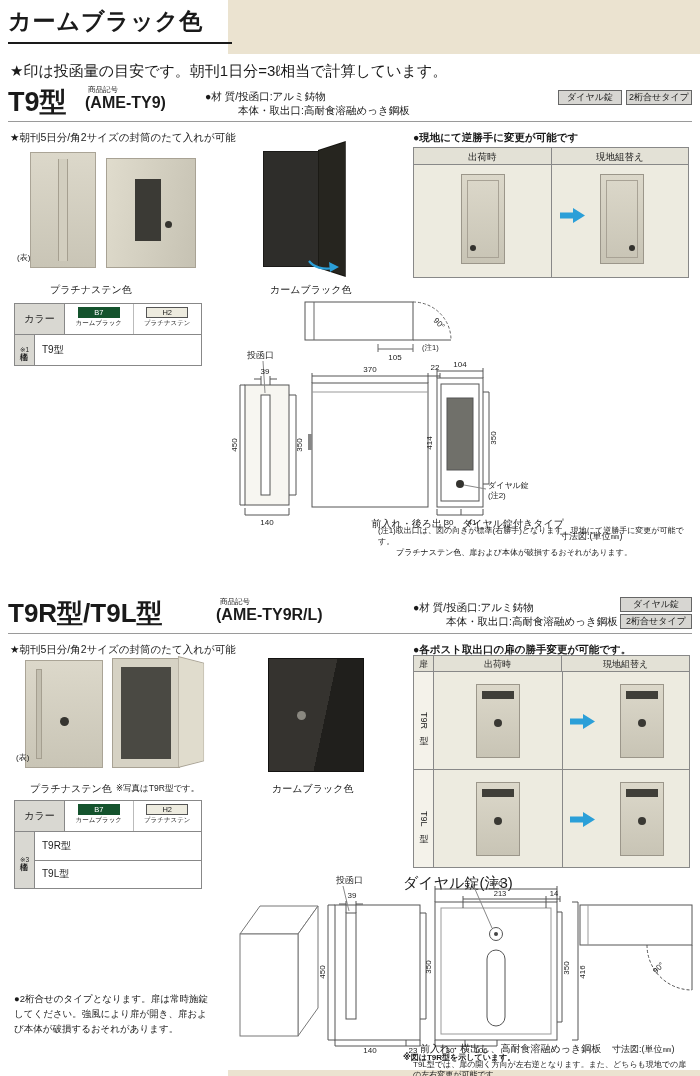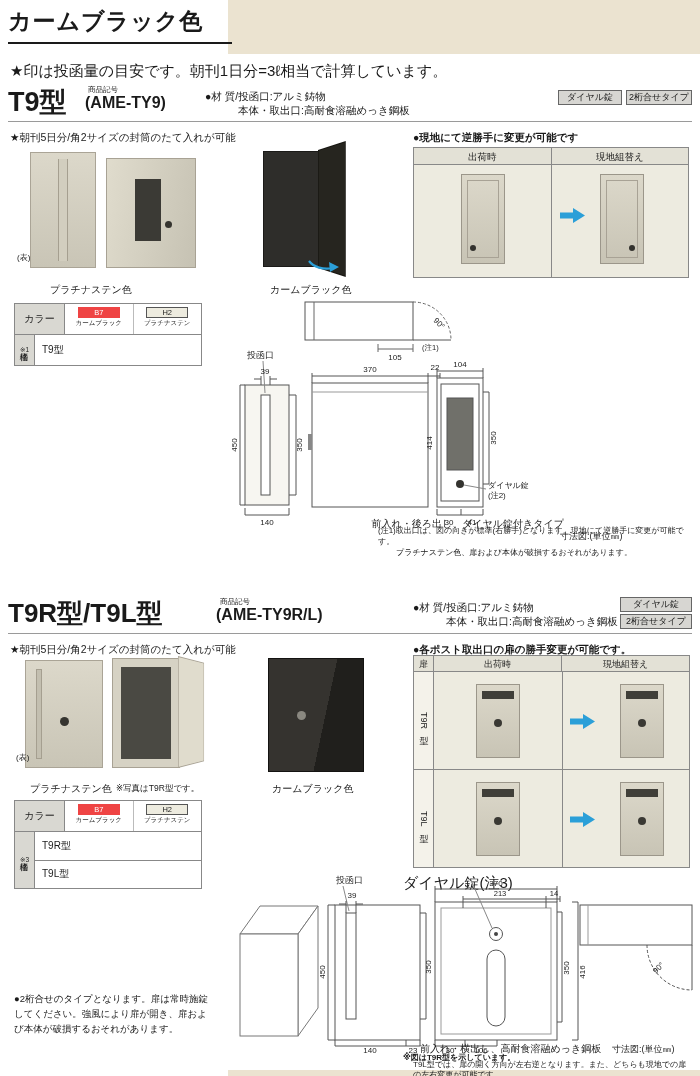--- a/index.html
+++ b/index.html
@@ -14,21 +14,21 @@
   .small { font-size:8px; }
   .cell-gray { background:#d9d8d2; }
   .mbx { position:absolute; background:linear-gradient(180deg,#dcd8ca,#c8c4b5); border:1px solid #9b968a; }
   .mbx .inner { position:absolute; left:5px; right:5px; top:5px; bottom:5px; border:1px solid #a8a295; }
   .knob { position:absolute; width:6px; height:6px; border-radius:50%; background:#33322e; }
   .mbx2 { position:absolute; width:44px; height:74px; background:linear-gradient(180deg,#dcd8ca,#c8c4b5); border:1px solid #9b968a; }
   .mbx2 .slot { position:absolute; left:5px; right:5px; top:6px; height:8px; background:#403f39; }
   .mbx2 .dial { position:absolute; left:50%; top:34px; width:8px; height:8px; margin-left:-4px; border-radius:50%; background:#3a3934; }
   .chipcol { flex:1; padding-top:3px; }
   .chip { width:42px; height:11px; font-size:7.5px; line-height:11px; text-align:center; margin:0 auto; }
-  .chip-dark { background:#ef4444; color:#fff; }
+  .chip-dark { background:#14532d; color:#fff; }
   .chip-light { background:#edebdf; border:1px solid #555; line-height:9px; }
   .chipname { font-size:6.5px; text-align:center; margin-top:1px; white-space:nowrap; }
   .vtext { writing-mode:vertical-rl; }
   .hheader { display:flex; height:17px; border-bottom:1px solid #888; background:#e3e1d6; font-size:9.5px; }
   svg text { fill:#222; }
 </style>
 </head>
 <body>
 
 <div id="page">

